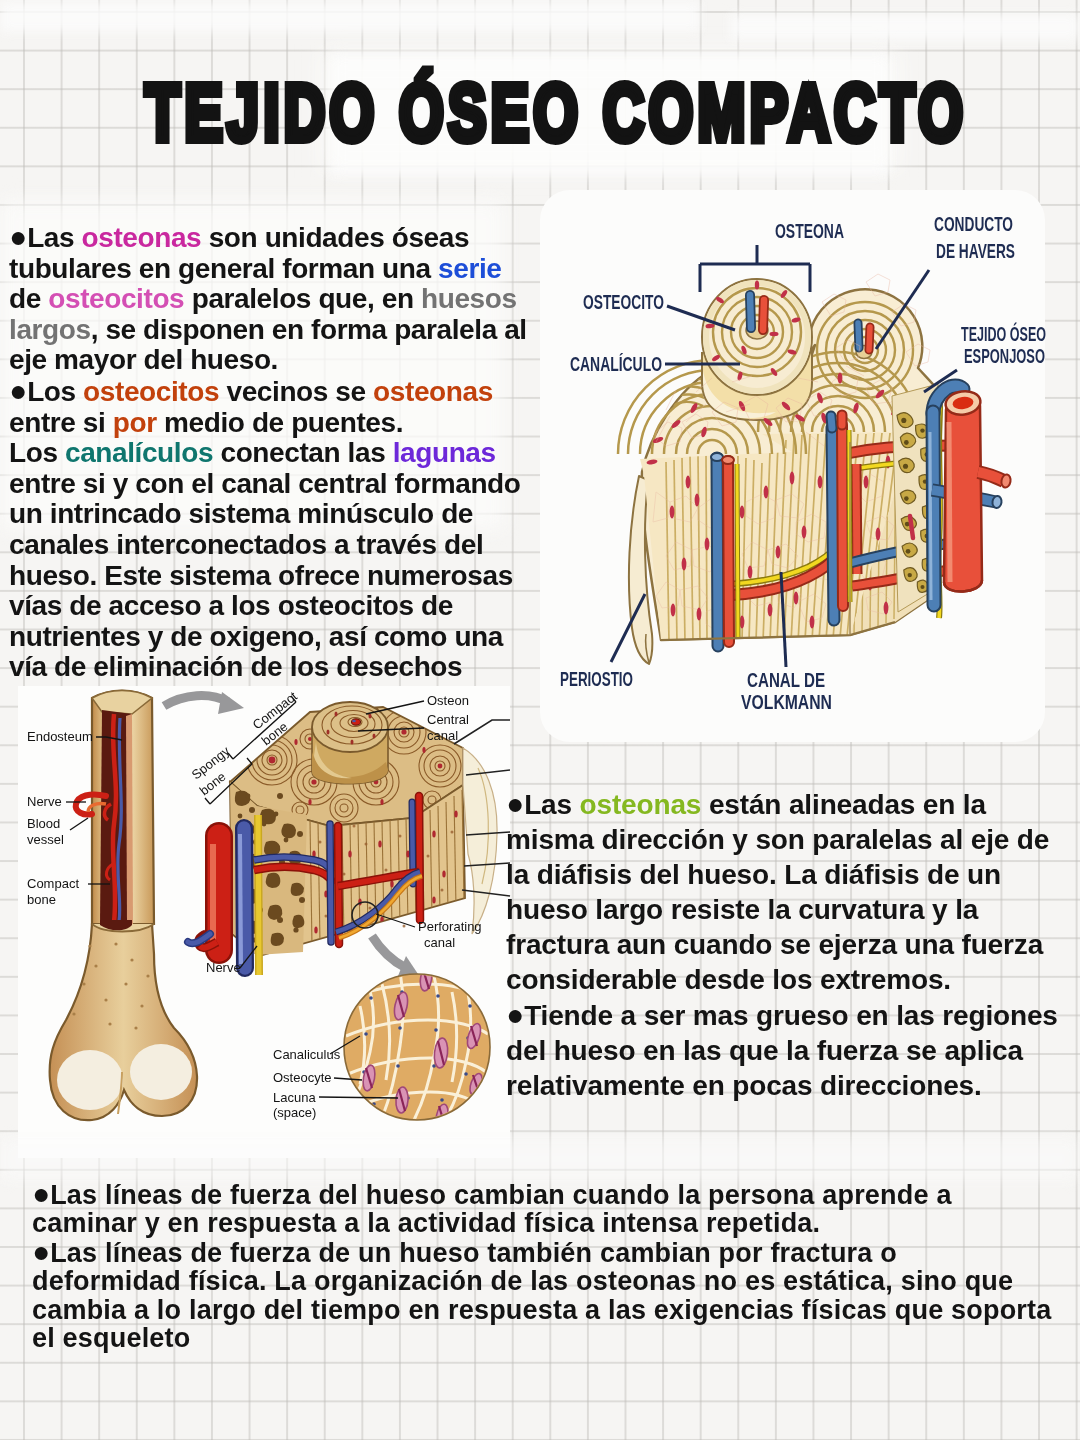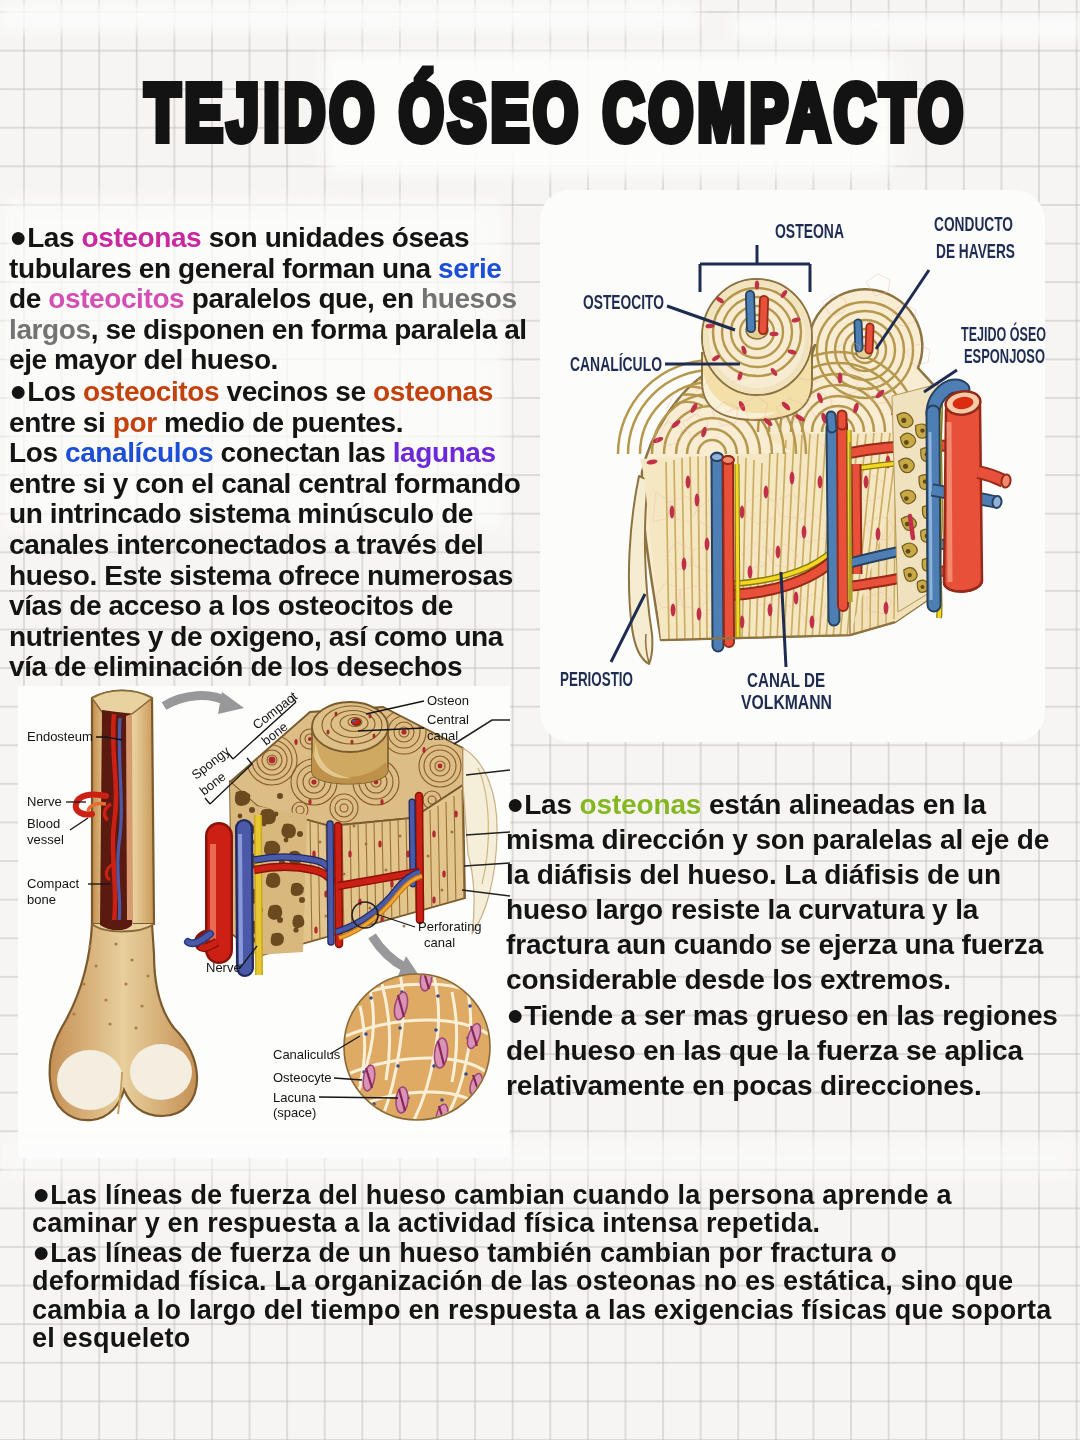--- a/index.html
+++ b/index.html
@@ -22,21 +22,21 @@
     transform:scaleX(0.727);transform-origin:0 0;
     white-space:nowrap;
   }
   .body{position:absolute;color:#141414;font-weight:bold;font-size:28px;line-height:30.6px;letter-spacing:-0.4px;}
   .blt{font-size:30px;letter-spacing:0;}
   .mag{color:#c9289f;} 
   .pk2{color:#1d4ed8;} 
   .pk3{color:#d44fb4;} 
   .red{color:#737373;} 
   .mint{color:#c2410c;}
-  .oliv{color:#1d4ed8;}
+  .oliv{color:#0f766e;}
   .ora{color:#6d28d9;}
   .grn{color:#85b820;}
   #p1{left:9px;top:222px;width:535px;}
   #p2{left:506px;top:786px;width:570px;line-height:35px;letter-spacing:-0.15px;}
   #p3{left:32px;top:1180px;width:1040px;font-size:27px;line-height:28.4px;letter-spacing:0.2px;}
   #illo1{position:absolute;left:536px;top:182px;}
   #illo2{position:absolute;left:14px;top:684px;}
   .whitebg1{position:absolute;left:540px;top:190px;width:505px;height:552px;background:#fcfcfb;border-radius:30px;}
   .whitebg2{position:absolute;left:18px;top:686px;width:492px;height:472px;background:#fdfdfc;}
 </style>

